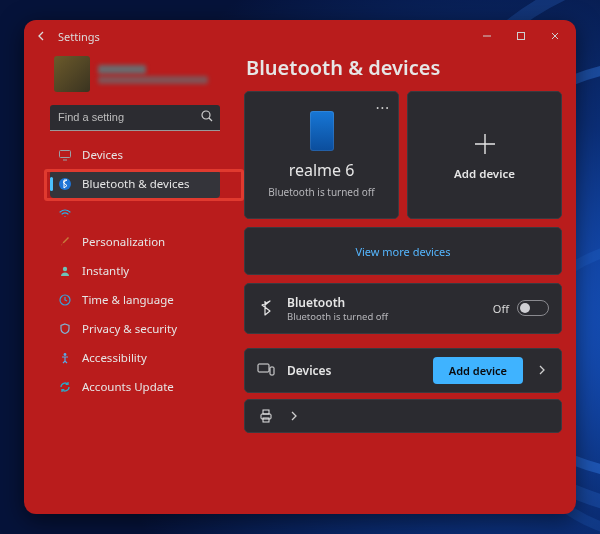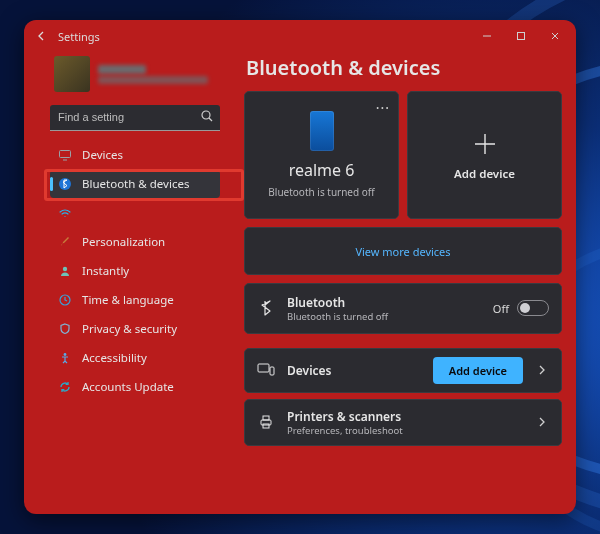--- a/index.html
+++ b/index.html
@@ -293,24 +293,20 @@
       </div>
 
       <div class="card row-card compact tight">
         <span class="row-icon">
           <svg width="16" height="16" viewBox="0 0 16 16">
               <rect x="3" y="6" width="10" height="5" rx="1" fill="none" stroke="#e6e6e6"></rect>
               <rect x="5" y="2" width="6" height="4" fill="none" stroke="#e6e6e6"></rect>
               <rect x="5" y="10" width="6" height="4" fill="none" stroke="#e6e6e6"></rect>
             </svg>
         </span>
-        <div class="row-text">
-          <div class="row-title">Printers &amp; scanners</div>
-          <div class="row-sub">Preferences, troubleshoot</div>
-        </div>
         <span class="chev">
           <svg width="10" height="12" viewBox="0 0 10 12">
               <path d="M3 2l4 4-4 4" fill="none" stroke="currentColor" stroke-width="1.3"></path>
             </svg>
         </span>
       </div>
 
 
     </div>
   </div>

